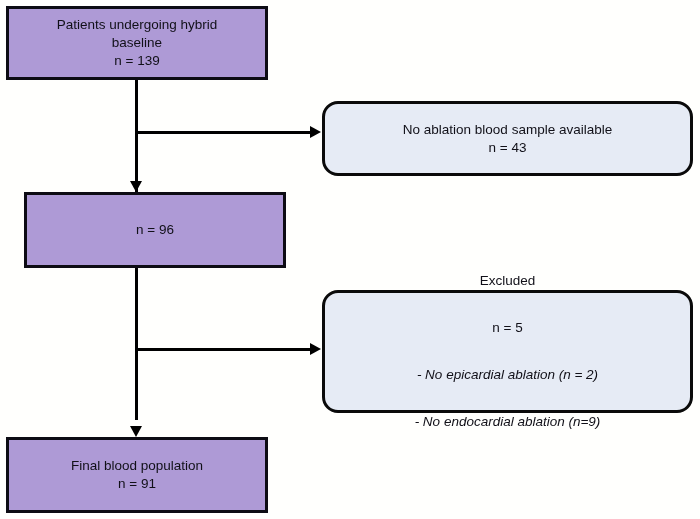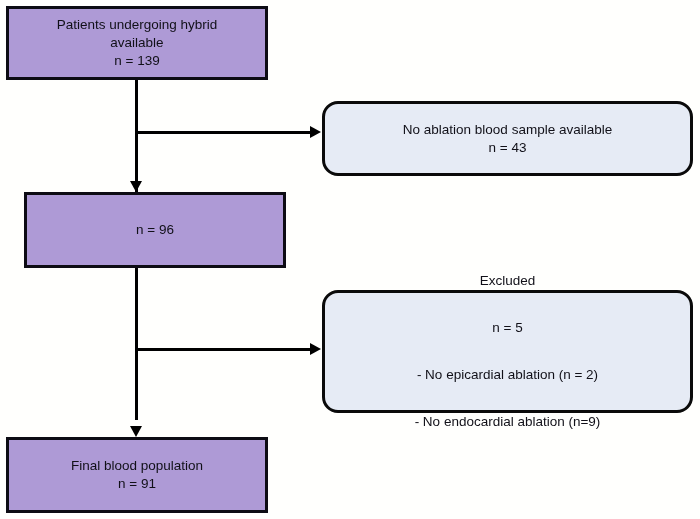--- a/index.html
+++ b/index.html
@@ -38,20 +38,21 @@
   .node.excluded {
     background: #e6ebf5;
     border: 3.5px solid #0a0a0a;
     border-radius: 16px;
   }
   .node .line {
     display: block;
     white-space: nowrap;
   }
   .node .line.em {
+    font-style: italic;
   }
   
   .edge {
     position: absolute;
     background: #000000;
   }
   .edge.v { width: 3px; }
   .edge.h { height: 3px; }
   .arrowhead {
     position: absolute;
@@ -81,21 +82,21 @@
   <div class="arrowhead down" style="left:130px; top:426px;"></div>
 
   <div class="edge h" style="left:135px; top:131px; width:180px;"></div>
   <div class="arrowhead right" style="left:310px; top:126px;"></div>
 
   <div class="edge h" style="left:135px; top:348px; width:180px;"></div>
   <div class="arrowhead right" style="left:310px; top:343px;"></div>
 
   <div class="node included" style="left:6px; top:6px; width:262px; height:74px;">
     <span class="line">Patients undergoing hybrid</span>
-    <span class="line">available</span>
+    <span class="line">baseline</span>
     <span class="line">n = 139</span>
   </div>
 
   <div class="node excluded" style="left:322px; top:101px; width:371px; height:75px;">
     <span class="line">No ablation blood sample available</span>
     <span class="line">n = 43</span>
   </div>
 
   <div class="node included" style="left:24px; top:192px; width:262px; height:76px;">
     <span class="line">n = 96</span>

